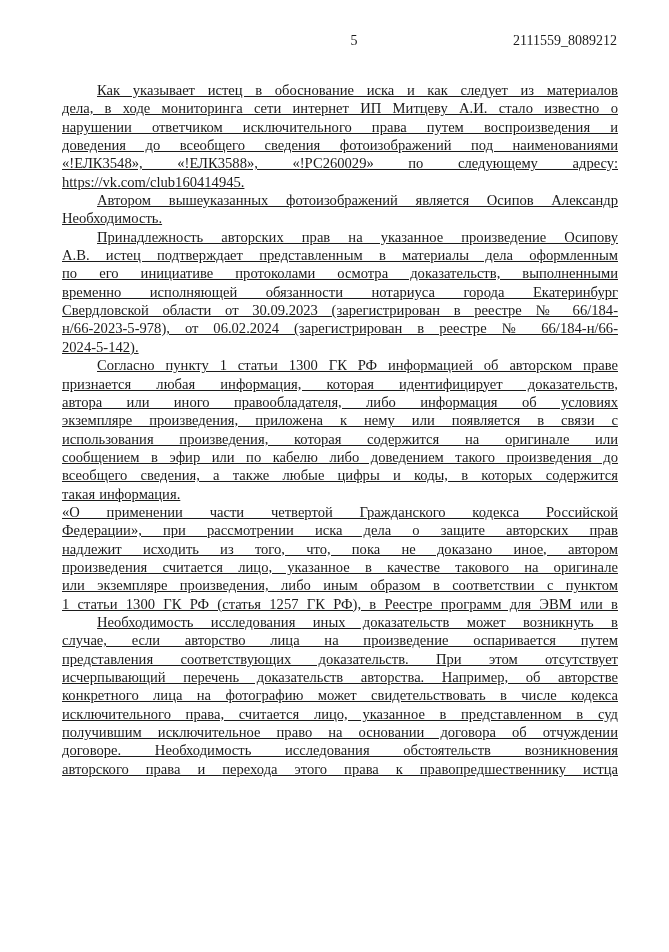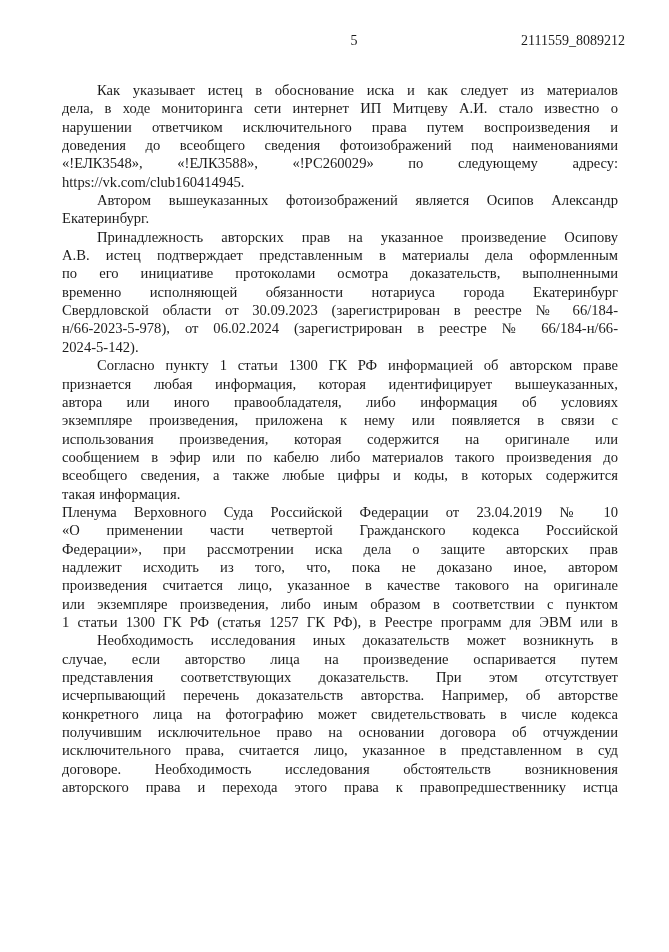--- a/index.html
+++ b/index.html
@@ -26,31 +26,32 @@
     line-height: 18px;
   }
   .pagenum {
     position: absolute;
     left: 304px;
     width: 100px;
     text-align: center;
   }
   .docid {
     position: absolute;
-    right: 44px;
+    right: 52px;
     top: 0;
     text-align: right;
   }
   .docbody {
     position: absolute;
     left: 62px;
     top: 81px;
     width: 556px;
     font-size: 14.6px;
     line-height: 18.35px;
+    text-decoration: underline;
   }
   .line {
     text-align: justify;
     text-align-last: justify;
     height: 18.35px;
     overflow: hidden;
     word-spacing: 0.5px;
   }
   .line.first {
     text-indent: 35px;
@@ -71,55 +72,54 @@
       <div class="paragraph">
         <div class="line first">Как указывает истец в обоснование иска и как следует из материалов</div>
         <div class="line">дела, в ходе мониторинга сети интернет ИП Митцеву А.И. стало известно о</div>
         <div class="line">нарушении ответчиком исключительного права путем воспроизведения и</div>
         <div class="line">доведения до всеобщего сведения фотоизображений под наименованиями</div>
         <div class="line">«!ЕЛК3548», «!ЕЛК3588», «!РС260029» по следующему адресу:</div>
         <div class="line end">https://vk.com/club160414945.</div>
       </div>
       <div class="paragraph">
         <div class="line first">Автором вышеуказанных фотоизображений является Осипов Александр</div>
-        <div class="line end">Екатеринбург.</div>
+        <div class="line end">Необходимость.</div>
       </div>
       <div class="paragraph">
         <div class="line first">Принадлежность авторских прав на указанное произведение Осипову</div>
         <div class="line">А.В. истец подтверждает представленным в материалы дела оформленным</div>
         <div class="line">по его инициативе протоколами осмотра доказательств, выполненными</div>
         <div class="line">временно исполняющей обязанности нотариуса города Екатеринбург</div>
         <div class="line">Свердловской области от 30.09.2023 (зарегистрирован в реестре № 66/184-</div>
         <div class="line">н/66-2023-5-978), от 06.02.2024 (зарегистрирован в реестре № 66/184-н/66-</div>
         <div class="line end">2024-5-142).</div>
       </div>
       <div class="paragraph">
         <div class="line first">Согласно пункту 1 статьи 1300 ГК РФ информацией об авторском праве</div>
-        <div class="line">признается любая информация, которая идентифицирует вышеуказанных,</div>
+        <div class="line">признается любая информация, которая идентифицирует доказательств,</div>
         <div class="line">автора или иного правообладателя, либо информация об условиях</div>
         <div class="line">экземпляре произведения, приложена к нему или появляется в связи с</div>
         <div class="line">использования произведения, которая содержится на оригинале или</div>
-        <div class="line">сообщением в эфир или по кабелю либо материалов такого произведения до</div>
+        <div class="line">сообщением в эфир или по кабелю либо доведением такого произведения до</div>
         <div class="line">всеобщего сведения, а также любые цифры и коды, в которых содержится</div>
         <div class="line end">такая информация.</div>
       </div>
       <div class="paragraph">
-        <div class="line">Пленума Верховного Суда Российской Федерации от 23.04.2019 № 10</div>
         <div class="line">«О применении части четвертой Гражданского кодекса Российской</div>
         <div class="line">Федерации», при рассмотрении иска дела о защите авторских прав</div>
         <div class="line">надлежит исходить из того, что, пока не доказано иное, автором</div>
         <div class="line">произведения считается лицо, указанное в качестве такового на оригинале</div>
         <div class="line">или экземпляре произведения, либо иным образом в соответствии с пунктом</div>
         <div class="line">1 статьи 1300 ГК РФ (статья 1257 ГК РФ), в Реестре программ для ЭВМ или в</div>
       </div>
       <div class="paragraph">
         <div class="line first">Необходимость исследования иных доказательств может возникнуть в</div>
         <div class="line">случае, если авторство лица на произведение оспаривается путем</div>
         <div class="line">представления соответствующих доказательств. При этом отсутствует</div>
         <div class="line">исчерпывающий перечень доказательств авторства. Например, об авторстве</div>
         <div class="line">конкретного лица на фотографию может свидетельствовать в числе кодекса</div>
+        <div class="line">исключительного права, считается лицо, указанное в представленном в суд</div>
         <div class="line">получившим исключительное право на основании договора об отчуждении</div>
-        <div class="line">исключительного права, считается лицо, указанное в представленном в суд</div>
         <div class="line">договоре. Необходимость исследования обстоятельств возникновения</div>
         <div class="line">авторского права и перехода этого права к правопредшественнику истца</div>
       </div>
     </div>
 </div>
 
 </body></html>

